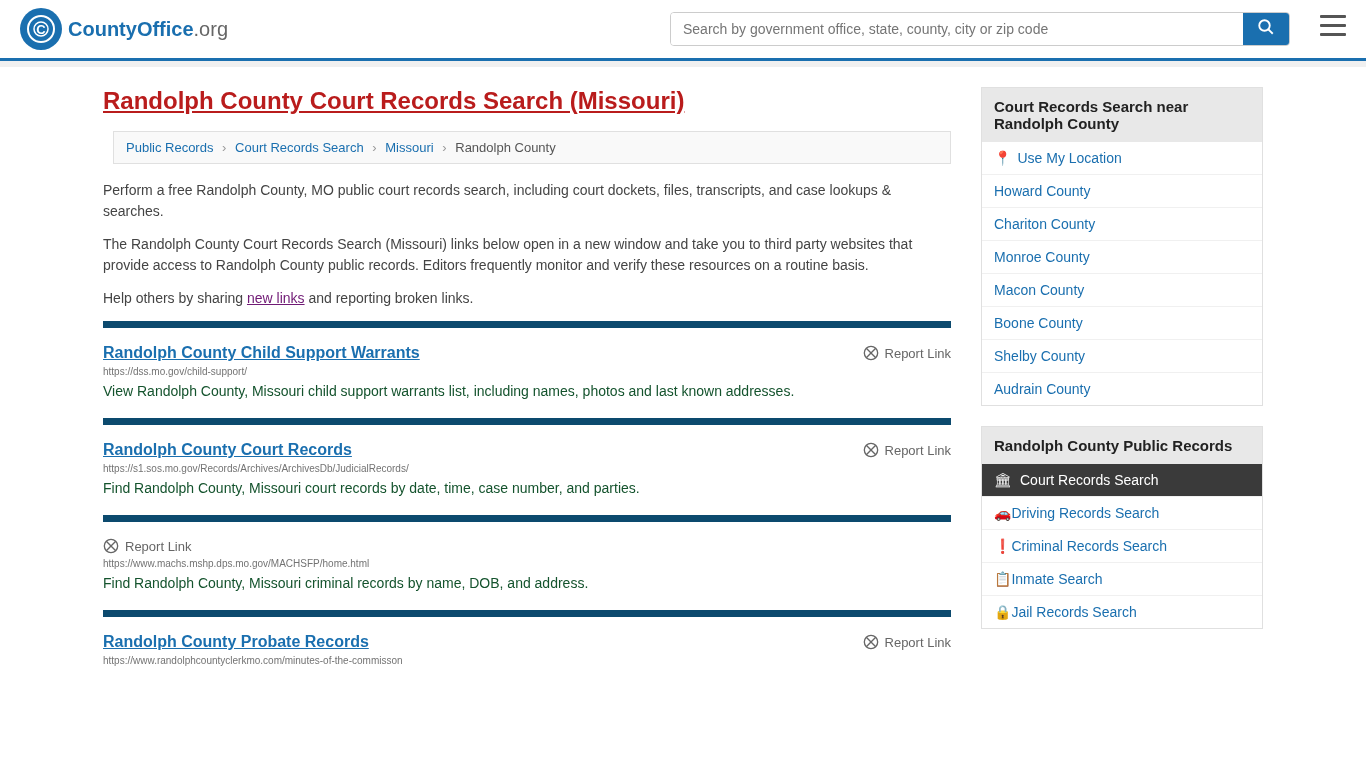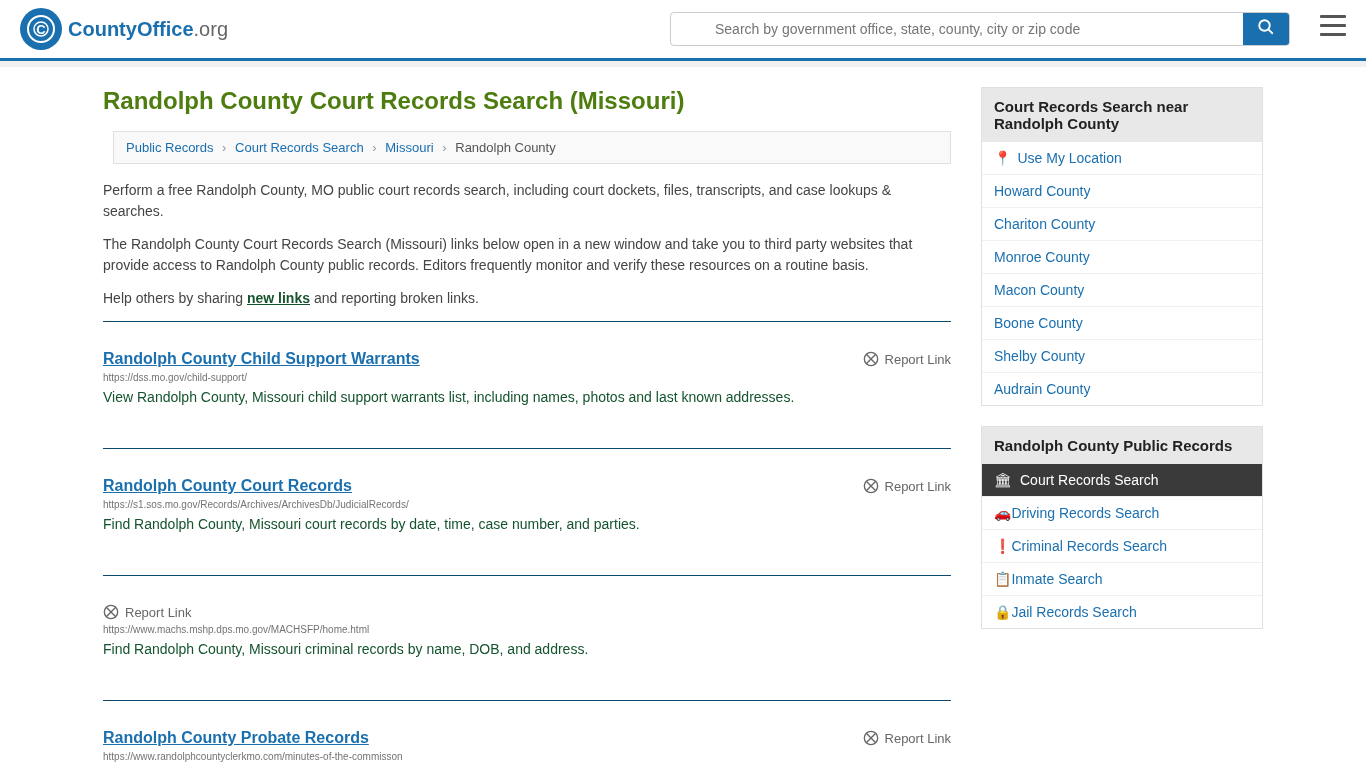--- a/index.html
+++ b/index.html
@@ -39,21 +39,20 @@
     }
     .logo-text span { color: #1a6faf; }
     .search-bar {
       flex: 1;
       max-width: 620px;
       display: flex;
       border: 1px solid #ccc;
       border-radius: 4px;
       overflow: hidden;
       margin-left: auto;
-      padding-left: 32px;
     }
     .search-bar input {
       flex: 1;
       padding: 8px 12px;
       border: none;
       outline: none;
       font-size: 14px;
       color: #999;
     }
     .search-bar button {
@@ -85,45 +84,45 @@
       display: flex;
       gap: 30px;
     }
 
     
     .content { flex: 1; }
 
     .page-title {
       font-size: 24px;
       font-weight: bold;
-      color: #4d7c0f;
+      color: #b91c1c;
       margin-bottom: 16px;
+      text-decoration: underline;
     }
 
     
     .breadcrumb {
       background: #f9f9f9;
       border: 1px solid #e0e0e0;
       padding: 8px 12px;
       font-size: 13px;
       margin-bottom: 16px;
       color: #555;
       margin-left: 10px;
     }
     .breadcrumb a { color: #1a6faf; text-decoration: none; }
     .breadcrumb .sep { margin: 0 5px; color: #999; }
 
     .description { margin-bottom: 12px; font-size: 14px; line-height: 1.5; color: #444; }
-    .description a { color: #14532d; font-weight: bold; }
+    .description a { color: #701a75; }
 
     
     .record-item {
-      border-top: 1px solid #0c4a6e;
-      padding: 28px 0;
-      margin-top: 12px;
+      border-top: 7px solid #0c4a6e;
+      padding: 16px 0;
     }
     .record-header {
       display: flex;
       align-items: center;
       justify-content: space-between;
       margin-bottom: 4px;
     }
     .record-title {
       font-size: 16px;
       font-weight: bold;

